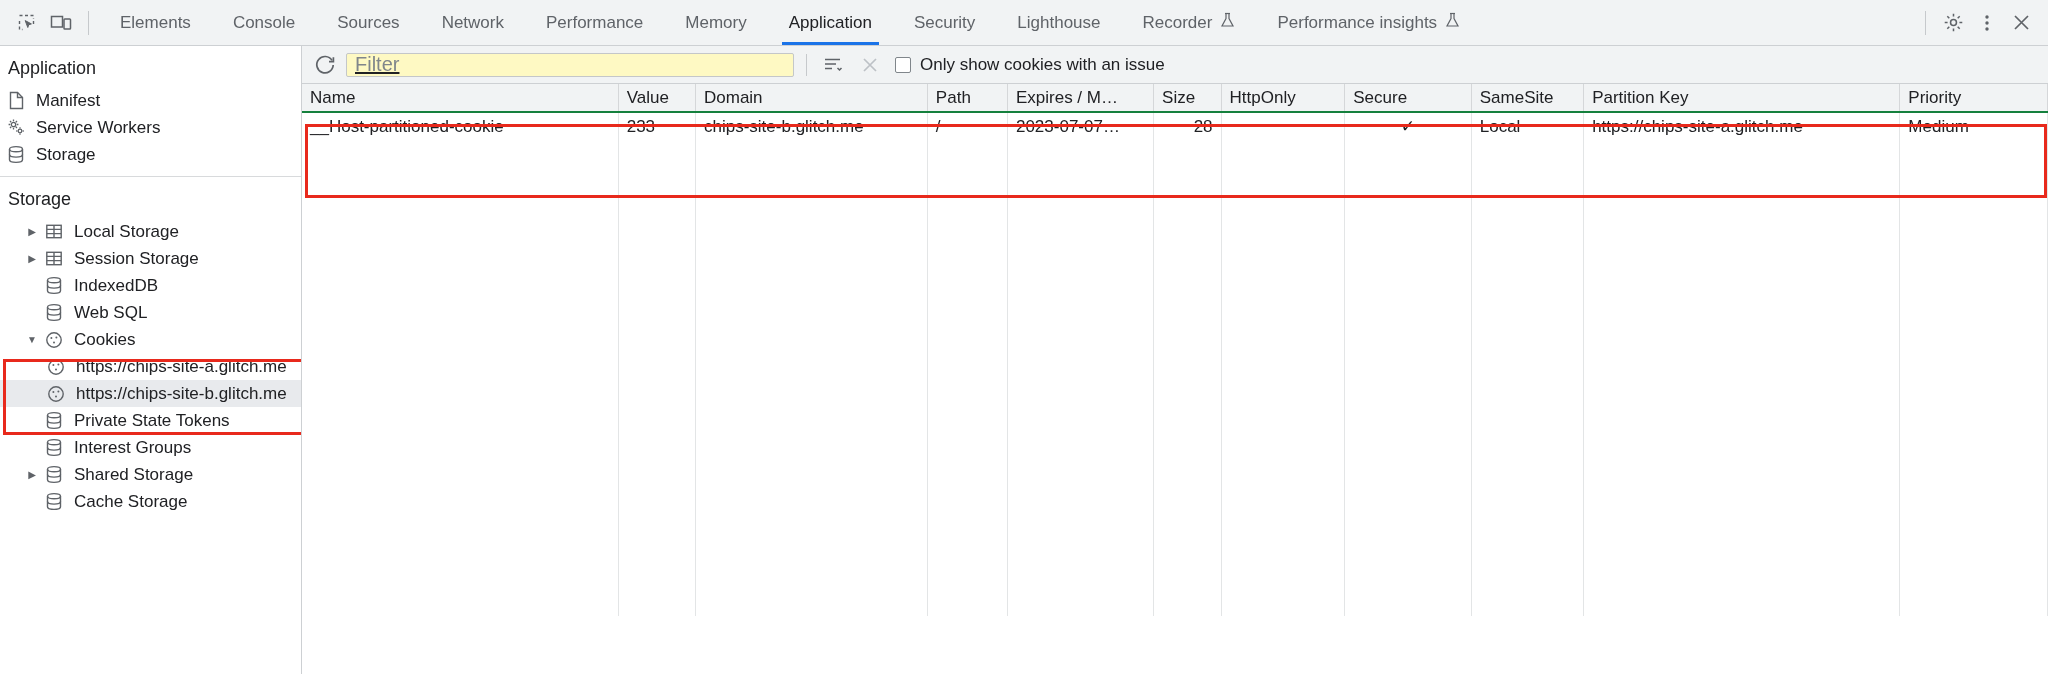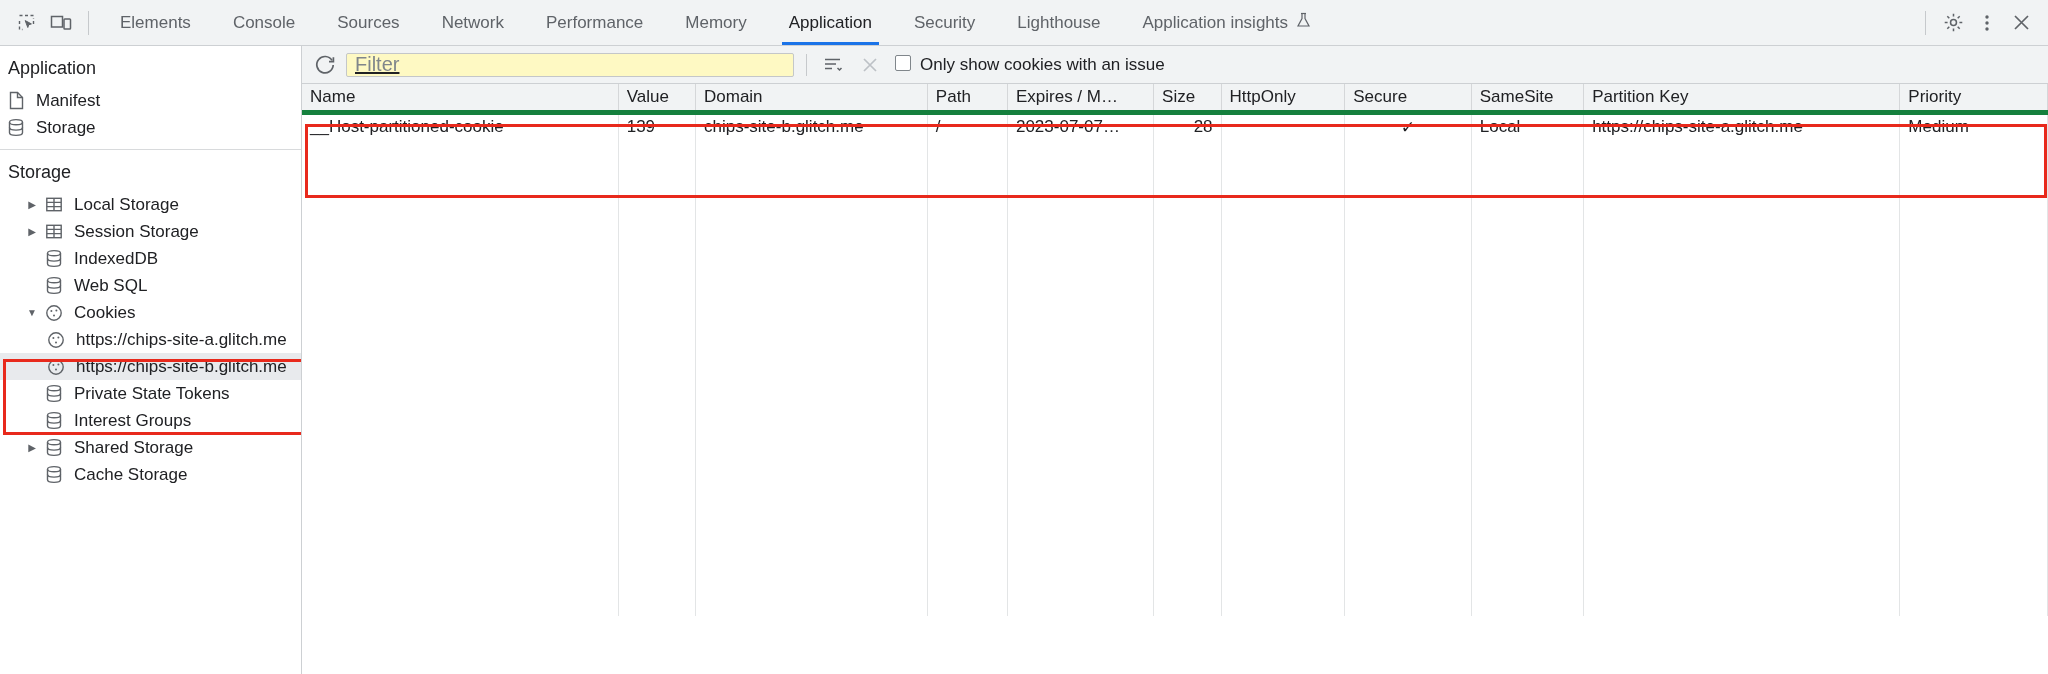--- a/index.html
+++ b/index.html
@@ -117,21 +117,21 @@
     border-radius: 2px;
     padding: 0 8px;
     font-family: "Liberation Sans", sans-serif;
     font-size: 20px;
     color: #202124;
     text-decoration: underline;
   }
   .filter-input::placeholder { color: #80868b; }
   .fb-sep { width: 1px; height: 22px; background: #c6c9cc; margin: 0 6px; flex: 0 0 auto; }
   .fb-check {
-    display: flex; gap: 9px;
+    display: flex; align-items: center; gap: 9px;
     font-size: 17px; color: #202124;
     margin-left: 4px;
     white-space: nowrap;
   }
   .cbox {
     width: 16px; height: 16px;
     border: 1px solid #80868b;
     border-radius: 2px;
     background: #fff;
     flex: 0 0 auto;
@@ -144,21 +144,21 @@
     font-size: 17px;
   }
   table.cookies th {
     background: #f1f3f4;
     font-weight: normal;
     text-align: left;
     color: #202124;
     height: 28px;
     padding: 0 8px;
     border-right: 1px solid #d5d7d9;
-    border-bottom: 5px solid #15803d;
+    border-bottom: 2px solid #15803d;
     white-space: nowrap;
     overflow: hidden;
     text-overflow: ellipsis;
   }
   table.cookies td {
     height: 28px;
     padding: 0 8px;
     border-right: 1px solid #e3e5e6;
     color: #202124;
     white-space: nowrap;
@@ -220,21 +220,30 @@
       <div class="tab active">
           <span>Application</span>
         </div>
       <div class="tab">
           <span>Security</span>
         </div>
       <div class="tab">
           <span>Lighthouse</span>
         </div>
       <div class="tab">
-        <span>Application insights</span>
+        <span>Recorder</span>
+        <span class="flask">
+          <svg width="15" height="16" viewBox="0 0 15 16" fill="none" stroke="#5f6368" stroke-width="1.2">
+            <path d="M6 1.5v5L2 14h11L9 6.5v-5"></path>
+              <path d="M5 1.5h5"></path>
+          </svg>
+        </span>
+      </div>
+      <div class="tab">
+        <span>Performance insights</span>
         <span class="flask">
           <svg width="15" height="16" viewBox="0 0 15 16" fill="none" stroke="#5f6368" stroke-width="1.2">
             <path d="M6 1.5v5L2 14h11L9 6.5v-5"></path>
               <path d="M5 1.5h5"></path>
           </svg>
         </span>
       </div>
     </div>
 
     <div class="spacer"></div>
@@ -268,20 +277,31 @@
       <div class="tree-item lvl1">
         <span class="t-icon">
           <svg width="17" height="19" viewBox="0 0 17 19" fill="none" stroke="#5f6368" stroke-width="1.4">
             <path d="M2.5 1.5h7l5 5v11h-12z"></path>
               <path d="M9.5 1.5v5h5"></path>
           </svg>
         </span>
         <span class="t-label">Manifest</span>
       </div>
 
+      <div class="tree-item lvl1">
+        <span class="t-icon">
+          <svg width="19" height="19" viewBox="0 0 19 19" fill="none" stroke="#5f6368" stroke-width="1.3">
+            <circle cx="6.5" cy="6.5" r="2.2"></circle>
+            <path d="M6.5 1.6v1.6M6.5 9.8v1.6M1.6 6.5h1.6M9.8 6.5h1.6M3 3l1.2 1.2M8.8 8.8L10 10M10 3L8.8 4.2M4.2 8.8L3 10"></path>
+            <circle cx="13" cy="13" r="1.8"></circle>
+            <path d="M13 9.2v1.2M13 15.6v1.2M9.2 13h1.2M15.6 13h1.2"></path>
+          </svg>
+        </span>
+        <span class="t-label">Service Workers</span>
+      </div>
 
       <div class="tree-item lvl1">
         <span class="t-icon">
           <svg width="18" height="19" viewBox="0 0 18 19" fill="none" stroke="#5f6368" stroke-width="1.4">
             <ellipse cx="9" cy="4.2" rx="6.5" ry="2.6"></ellipse>
             <path d="M2.5 4.2v10.6c0 1.44 2.91 2.6 6.5 2.6s6.5-1.16 6.5-2.6V4.2"></path>
             <path d="M2.5 9.5c0 1.44 2.91 2.6 6.5 2.6s6.5-1.16 6.5-2.6"></path>
           </svg>
         </span>
         <span class="t-label">Storage</span>
@@ -479,21 +499,21 @@
               <th>HttpOnly</th>
               <th>Secure</th>
               <th>SameSite</th>
               <th>Partition Key</th>
               <th>Priority</th>
             </tr>
           </thead>
           <tbody>
             <tr>
               <td>__Host-partitioned-cookie</td>
-              <td>139</td>
+              <td>233</td>
               <td>chips-site-b.glitch.me</td>
               <td>/</td>
               <td>2023-07-07…</td>
               <td class="num">28</td>
               <td></td>
               <td class="center">✓</td>
               <td>Local</td>
               <td>https://chips-site-a.glitch.me</td>
               <td>Medium</td>
             </tr>

